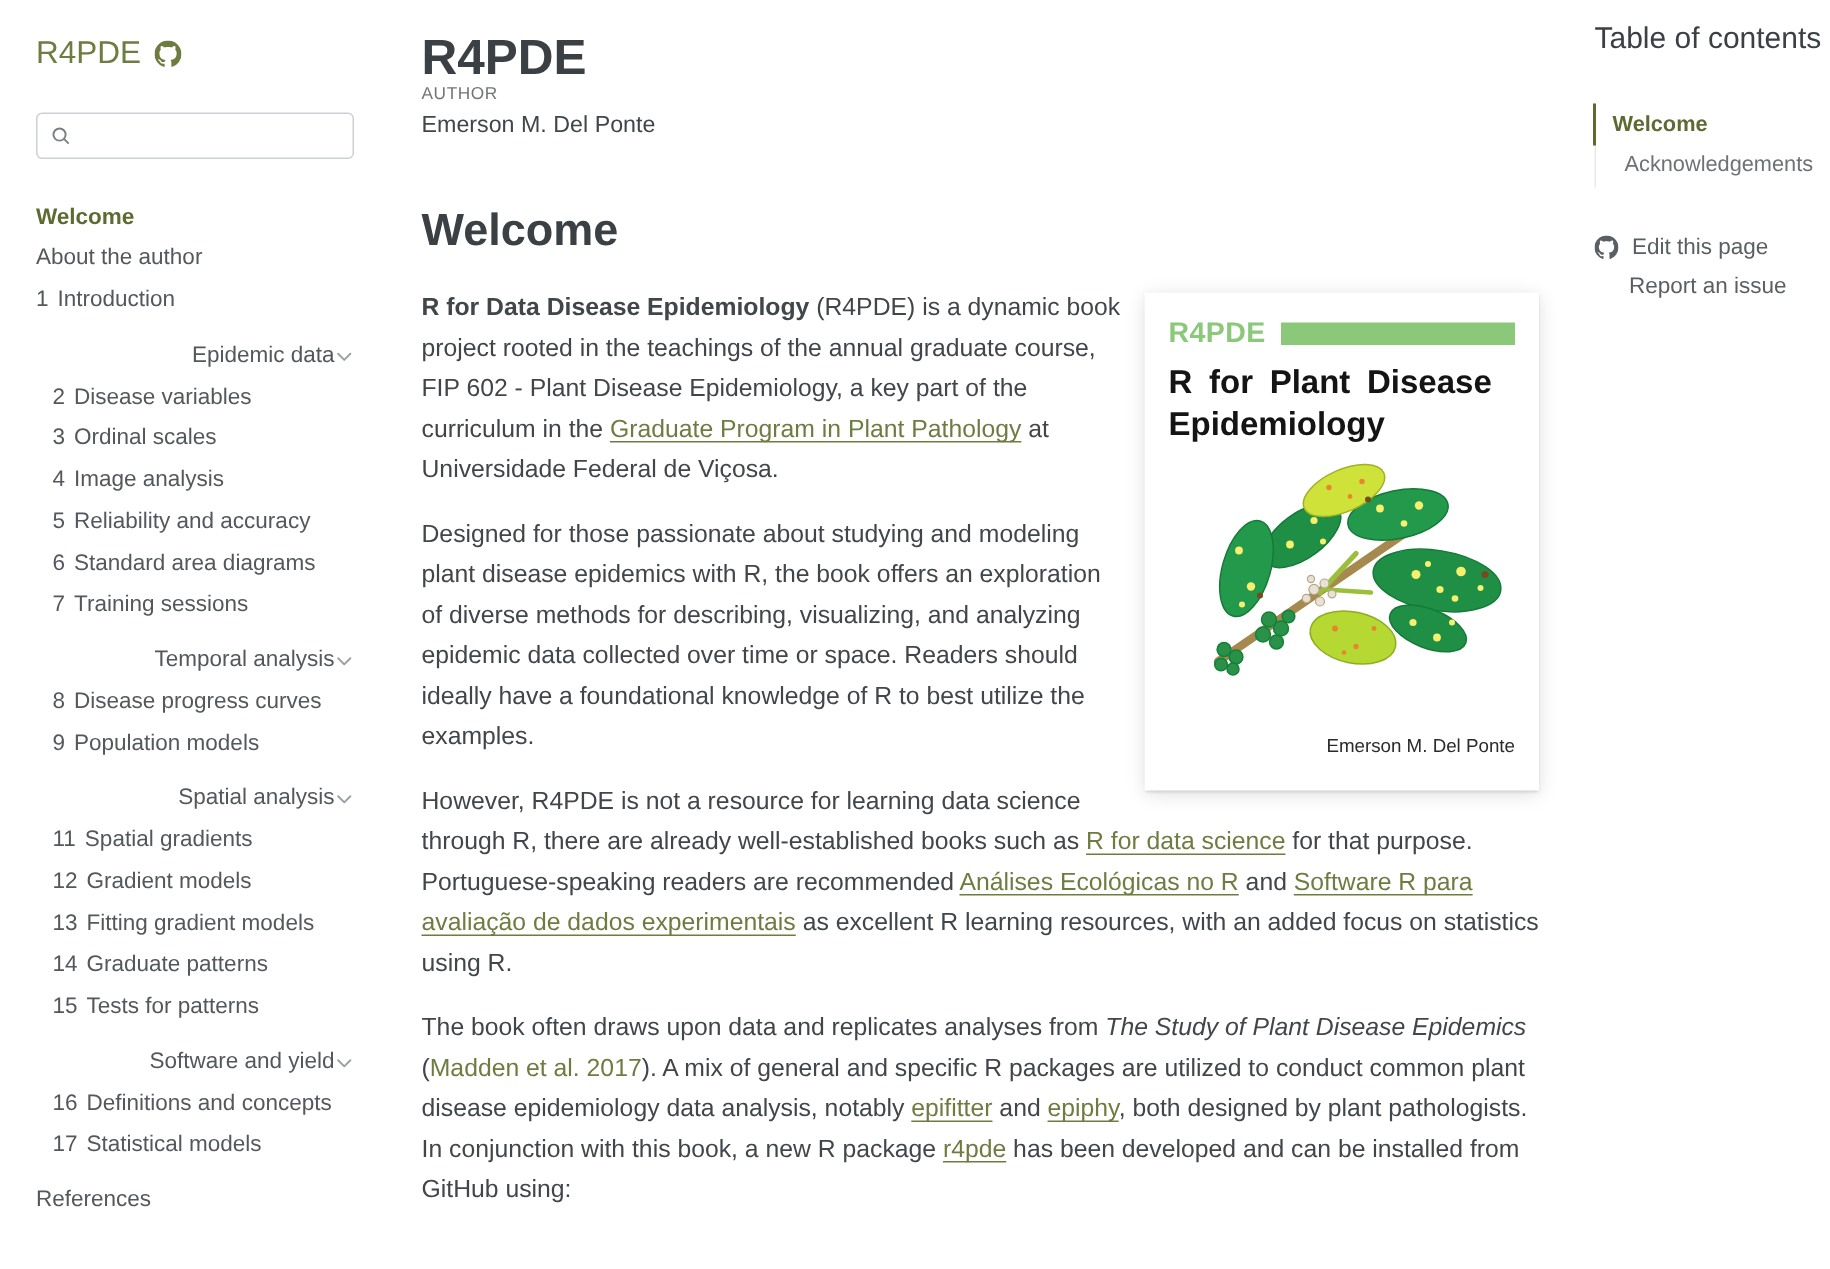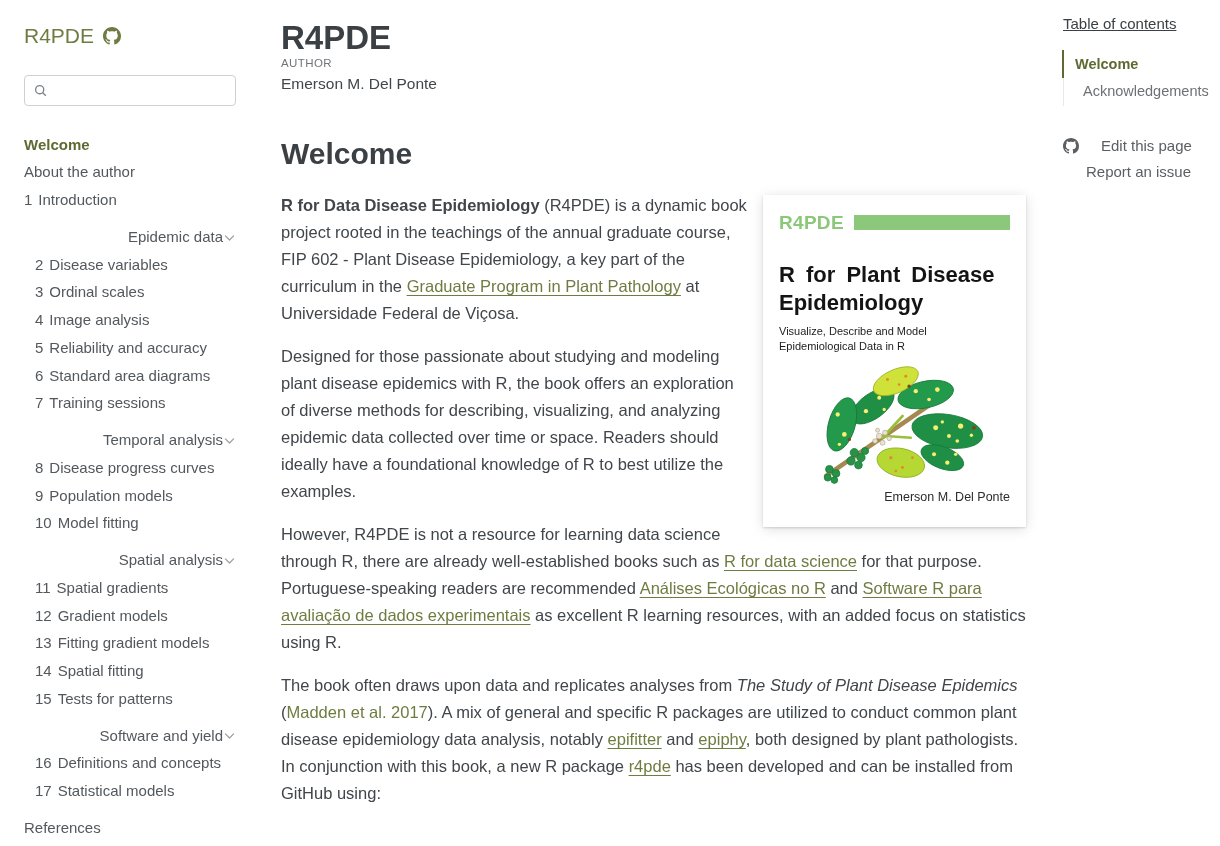--- a/index.html
+++ b/index.html
@@ -47,36 +47,36 @@
   .lnk{color:var(--accent);text-decoration:underline;text-underline-offset:2.5px;text-decoration-thickness:1px;}
   .cite{text-decoration:none;}
 
   
   .cover{float:right;width:263px;height:332px;margin:3px 0 9px 16px;padding:14px 16px 16px 16px;
     background:#fff;display:flex;flex-direction:column;
     box-shadow:0 1px 2px rgba(0,0,0,.14),0 2px 12px rgba(0,0,0,.13);}
   .cover-brand-row{display:flex;align-items:center;gap:10px;}
   .cover-brand{color:var(--cover-green);font-weight:700;font-size:19px;letter-spacing:.3px;}
   .cover-bar{flex:1;height:15px;background:var(--cover-green);}
-  .cover-title{margin-top:25px;font-weight:700;color:#141414;font-size:22px;line-height:1.25;}
+  .cover-title{margin-top:5px;font-weight:700;color:#141414;font-size:22px;line-height:1.25;}
   .cover-title .l1{word-spacing:5px;}
   .cover-sub{margin-top:8px;font-size:11px;line-height:1.4;color:#1c1c1c;}
   .cover-art{display:block;margin:3px auto 0 auto;}
   .cover-author{margin-top:auto;text-align:right;font-size:12.5px;color:#2b2b2b;}
 
   
   .toc{width:157px;flex:none;margin-left:37px;padding-top:15px;font-size:14.5px;}
-  .toc-title{font-size:15px;color:var(--heading);margin-bottom:18px;text-decoration:underline;}
+  .toc-title{font-size:20px;color:var(--heading);margin-bottom:31px;}
   .toc-list{list-style:none;margin:0;padding:0;border-left:1px solid #e6e9eb;}
   .toc-list a{display:block;padding:4.5px 0 4.5px 11px;margin-left:-2px;border-left:2px solid transparent;
     color:var(--toc-muted);text-decoration:none;line-height:1.3;}
   .toc-list a.active{color:var(--accent-dark);font-weight:bold;border-left-color:var(--accent-dark);}
   .toc-list a.level2{padding-left:19px;}
   .toc-tools{margin-top:27px;color:#595f63;}
-  .toc-tool{display:flex;align-items:center;gap:22px;padding:4.5px 0;font-size:15px;text-align:right;}
+  .toc-tool{display:flex;align-items:center;gap:9px;padding:4.5px 0;font-size:15px;text-align:right;}
   .toc-tool svg{width:16px;height:16px;fill:#595f63;flex:none;}
   .toc-tool a{color:inherit;text-decoration:none;}
   .toc-tool.no-icon{padding-left:23px;}
 </style>
 </head>
 <body>
 
 <div class="layout">
 
   <aside class="sidebar">
@@ -143,45 +143,41 @@
           </svg>
         </div>
         <a href="#" class="nav-row nav-link child">
           <span class="chap-num">8</span>
           <span>Disease progress curves</span>
         </a>
         <a href="#" class="nav-row nav-link child">
           <span class="chap-num">9</span>
           <span>Population models</span>
         </a>
-        <a href="#" class="nav-row nav-link child">
-          <span class="chap-num">10</span>
-          <span>Model fitting</span>
-        </a>
         <div class="nav-row section-head">
           <span>Spatial analysis</span>
           <svg class="chev" viewBox="0 0 16 16" width="13" height="13" fill="none" stroke="#9aa1a6" stroke-width="1.6" stroke-linecap="round" stroke-linejoin="round">
             <path d="M3 6l5 5 5-5"></path>
           </svg>
         </div>
         <a href="#" class="nav-row nav-link child">
           <span class="chap-num">11</span>
           <span>Spatial gradients</span>
         </a>
         <a href="#" class="nav-row nav-link child">
           <span class="chap-num">12</span>
           <span>Gradient models</span>
         </a>
         <a href="#" class="nav-row nav-link child">
           <span class="chap-num">13</span>
           <span>Fitting gradient models</span>
         </a>
         <a href="#" class="nav-row nav-link child">
           <span class="chap-num">14</span>
-          <span>Spatial fitting</span>
+          <span>Graduate patterns</span>
         </a>
         <a href="#" class="nav-row nav-link child">
           <span class="chap-num">15</span>
           <span>Tests for patterns</span>
         </a>
         <div class="nav-row section-head">
           <span>Software and yield</span>
           <svg class="chev" viewBox="0 0 16 16" width="13" height="13" fill="none" stroke="#9aa1a6" stroke-width="1.6" stroke-linecap="round" stroke-linejoin="round">
             <path d="M3 6l5 5 5-5"></path>
           </svg>
@@ -208,24 +204,20 @@
 
     <div class="content">
       <div class="cover">
         <div class="cover-brand-row">
           <span class="cover-brand">R4PDE</span>
           <span class="cover-bar"></span>
         </div>
         <div class="cover-title">
           <div class="l1">R for Plant Disease</div>
           <div class="l2">Epidemiology</div>
-        </div>
-        <div class="cover-sub">
-          <div>Visualize, Describe and Model</div>
-          <div>Epidemiological Data in R</div>
         </div>
         <svg class="cover-art" width="222" height="152" viewBox="0 0 222 152">
 
           <path d="M28 142 L162 50" stroke="#a5894f" stroke-width="5.5" stroke-linecap="round" fill="none"></path>
           <path d="M96 96 L120 70" stroke="#9bbf3a" stroke-width="3.5" stroke-linecap="round" fill="none"></path>
           <path d="M100 94 L130 96" stroke="#9bbf3a" stroke-width="3" stroke-linecap="round" fill="none"></path>
 
           <g stroke="#157a38" stroke-width="1">
             <ellipse cx="174" cy="88" rx="43" ry="20" fill="#1f8f46" transform="rotate(9 174 88)"></ellipse>
             <ellipse cx="148" cy="44" rx="34" ry="16" fill="#23994c" transform="rotate(-12 148 44)"></ellipse>

